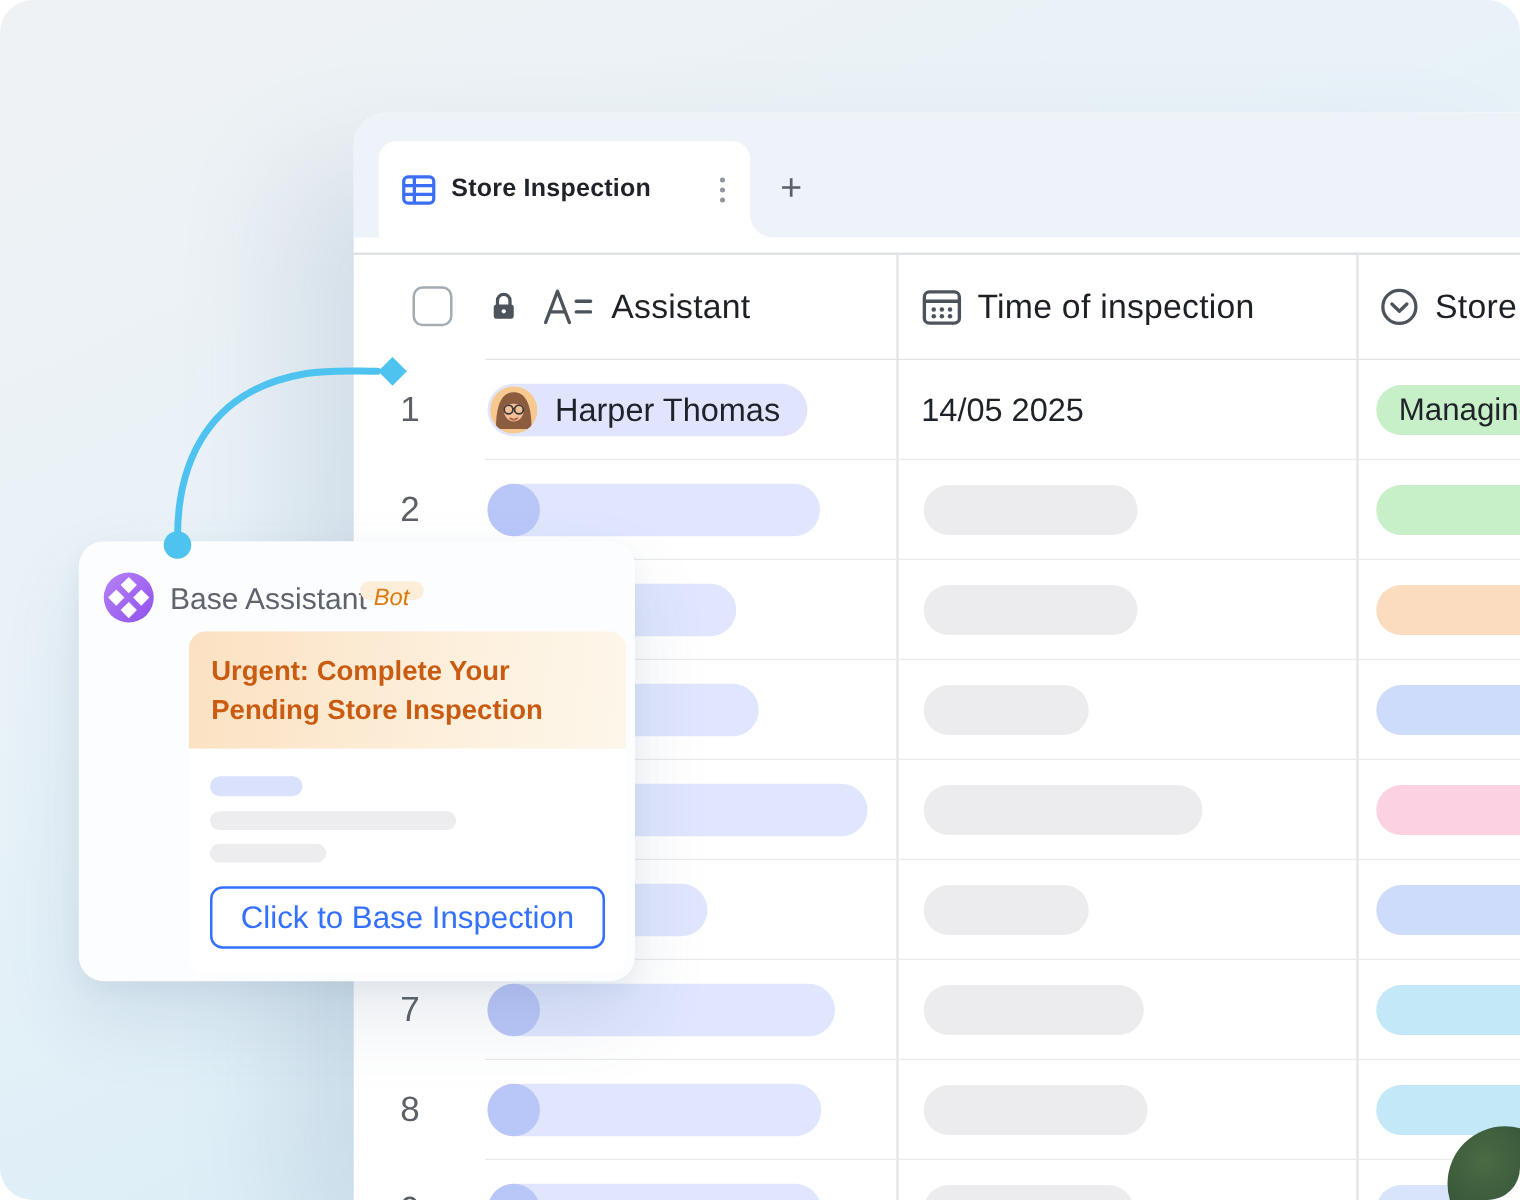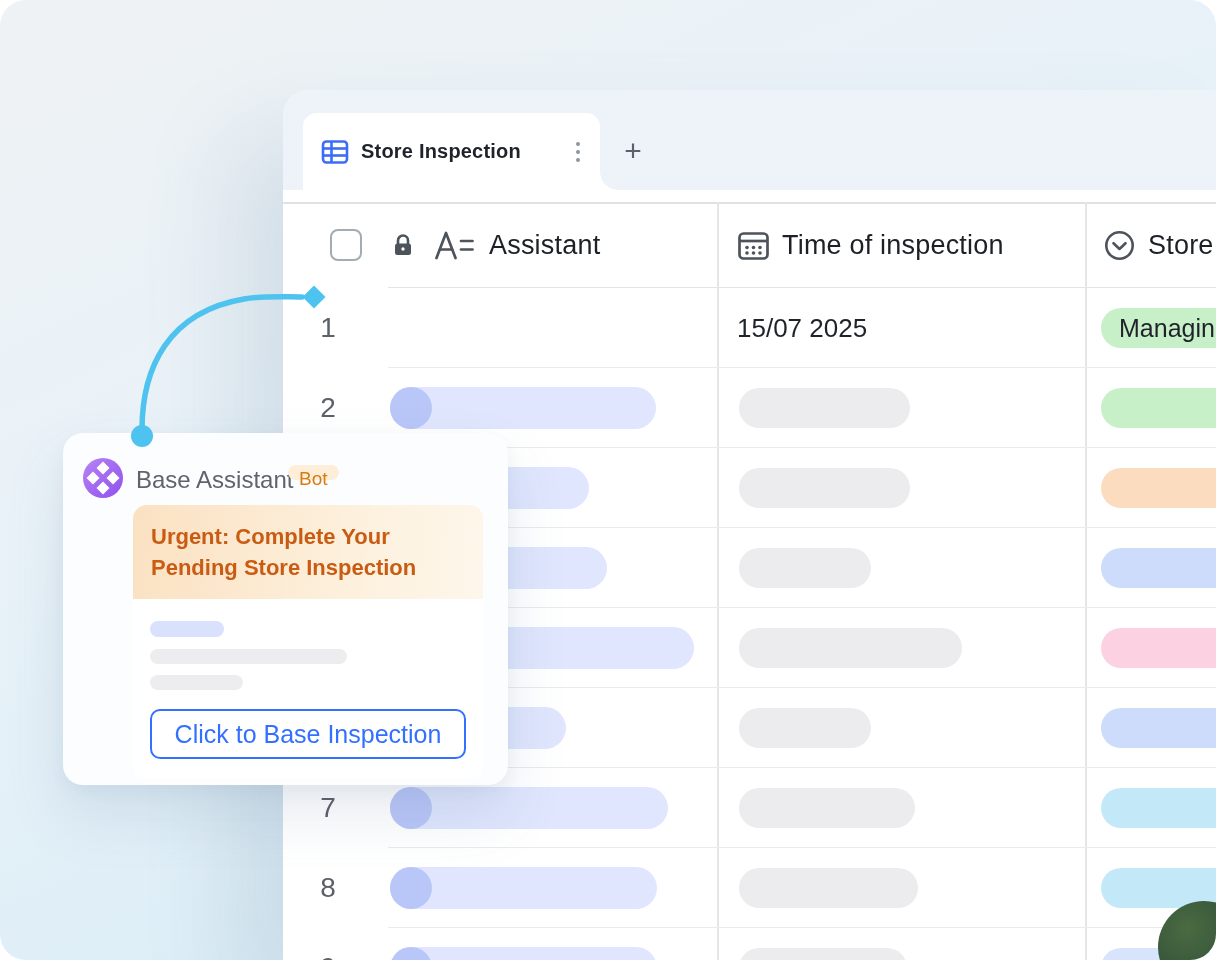--- a/index.html
+++ b/index.html
@@ -48,22 +48,22 @@
   .ph-store{position:absolute;left:818px;top:20px;width:150px;height:40px;border-radius:20px;display:block;}
   
   .connector{position:absolute;left:0;top:0;width:1216px;height:960px;pointer-events:none;z-index:30;}
   
   .card{position:absolute;left:63px;top:433px;width:445px;height:352px;background:#fcfdff;border-radius:20px;
         box-shadow:0 30px 60px rgba(70,100,140,.13),0 6px 16px rgba(70,100,140,.06);z-index:20;}
   .logo{position:absolute;left:20px;top:25px;width:40px;height:40px;border-radius:50%;
         background:linear-gradient(135deg,#b37ef4 10%,#9356ee 90%);}
   .sender{position:absolute;left:73px;top:33px;font-size:24px;color:#5f646c;}
   .bot-badge{position:absolute;left:225px;top:32px;height:15px;padding:0 11px;border-radius:8px;
-             background:#fdeeda;color:#db7b0f;font-size:19px;line-height:28px;}
-  .bubble{position:absolute;left:70px;top:72px;width:350px;border-radius:14px;overflow:hidden;}
+             background:#fdeeda;color:#db7b0f;font-size:19px;line-height:28px;font-style:italic;}
+  .bubble{position:absolute;left:88px;top:72px;width:350px;border-radius:14px;overflow:hidden;}
   .bubble-head{background:linear-gradient(95deg,#fbe1c2 0%,#fdf2e0 70%,#fdf6ea 100%);
                padding:16px 20px 16px 18px;}
   .bubble-head p{margin:0;font-size:22px;line-height:1.42;font-weight:bold;color:#c95c12;}
   .bubble-body{background:#fff;padding:22px 17px 20px 17px;}
   .bar{border-radius:8px;display:block;}
   .bar1{width:74px;height:16px;background:#d9e1fc;margin-bottom:12px;}
   .bar2{width:197px;height:15px;background:#ededf0;margin-bottom:11px;}
   .bar3{width:93px;height:15px;background:#ededf0;}
   .cta{margin-top:19px;width:316px;height:50px;background:#fff;border:2px solid #3370ff;border-radius:10px;
        color:#3370ff;font-size:25px;font-weight:500;display:flex;align-items:center;justify-content:center;
@@ -135,21 +135,41 @@
           <circle cx="16.5" cy="16.5" r="13.2" fill="none" stroke="#4d535b" stroke-width="2.6"></circle>
           <path d="M10.5 14.2 L16.5 20 L22.5 14.2" fill="none" stroke="#4d535b" stroke-width="2.6" stroke-linecap="round" stroke-linejoin="round"></path>
         </svg>
         <span class="hlabel icon-gap">Store</span>
       </div>
     </div>
 
     <div class="rows">
       <div class="trow">
         <span class="rnum">1</span>
-        <span class="time-text">15/07 2025</span>
+        <div class="name-pill">
+          <svg class="avatar" viewBox="0 0 40 40">
+            <defs>
+                <clipPath id="av">
+                  <circle cx="20" cy="20" r="20"></circle>
+                </clipPath>
+              </defs>
+            <g clip-path="url(#av)">
+              <rect width="40" height="40" fill="#f8c98f"></rect>
+              <path d="M5 36 C5 13 11 5 20 5 C29 5 35 13 35 36 Z" fill="#8b5c3e"></path>
+              <ellipse cx="20" cy="20" rx="8.6" ry="9.6" fill="#f4bf96"></ellipse>
+              <path d="M10.6 17.5 C11.5 9.5 15.5 7.5 20 7.5 C24.5 7.5 28.5 9.5 29.4 17.5 C25.5 13.8 14.5 13.8 10.6 17.5 Z" fill="#8b5c3e"></path>
+              <circle cx="15.6" cy="19.6" r="3.7" fill="none" stroke="#3d3b3a" stroke-width="1.5"></circle>
+              <circle cx="24.4" cy="19.6" r="3.7" fill="none" stroke="#3d3b3a" stroke-width="1.5"></circle>
+              <line x1="19" y1="19" x2="21" y2="19" stroke="#3d3b3a" stroke-width="1.5"></line>
+              <path d="M17 27 Q20 29.3 23 27" fill="none" stroke="#b5654a" stroke-width="1.6" stroke-linecap="round"></path>
+            </g>
+          </svg>
+          <span class="name-text">Harper Thomas</span>
+        </div>
+        <span class="time-text">14/05 2025</span>
         <span class="store-pill" id="store-pill-1" style="background: rgb(199, 239, 200);">Managing</span>
       </div>
 
     <div class="trow">
           <span class="rnum">2</span>
           <span class="ph-insp" style="width:266px">
             <i></i>
           </span>
           <span class="ph-time" style="width:171px"></span>
           <span class="ph-store" style="background:#c7efc8"></span>

